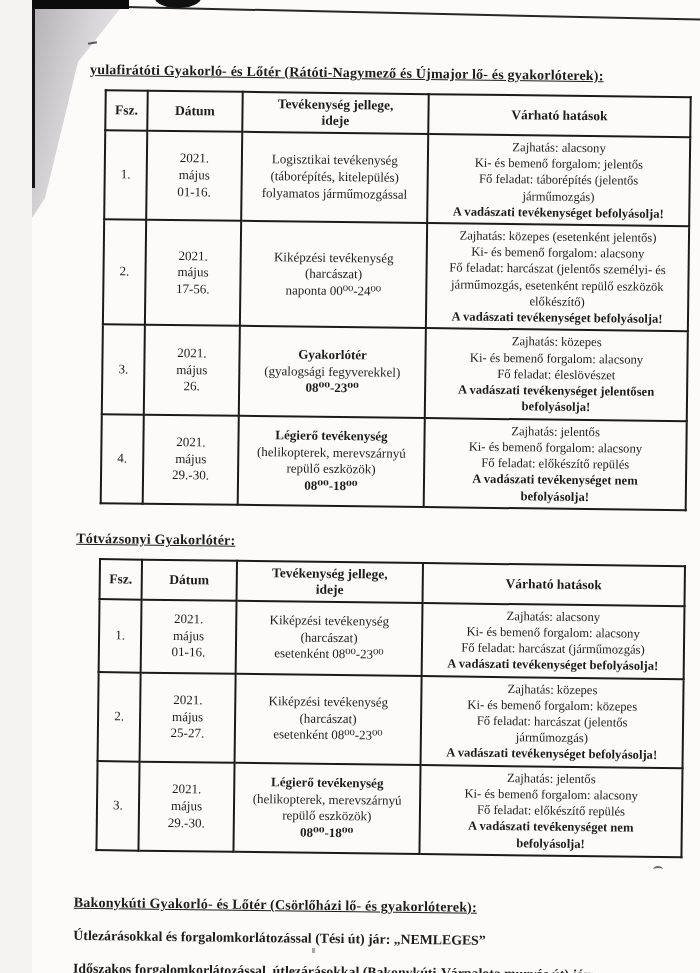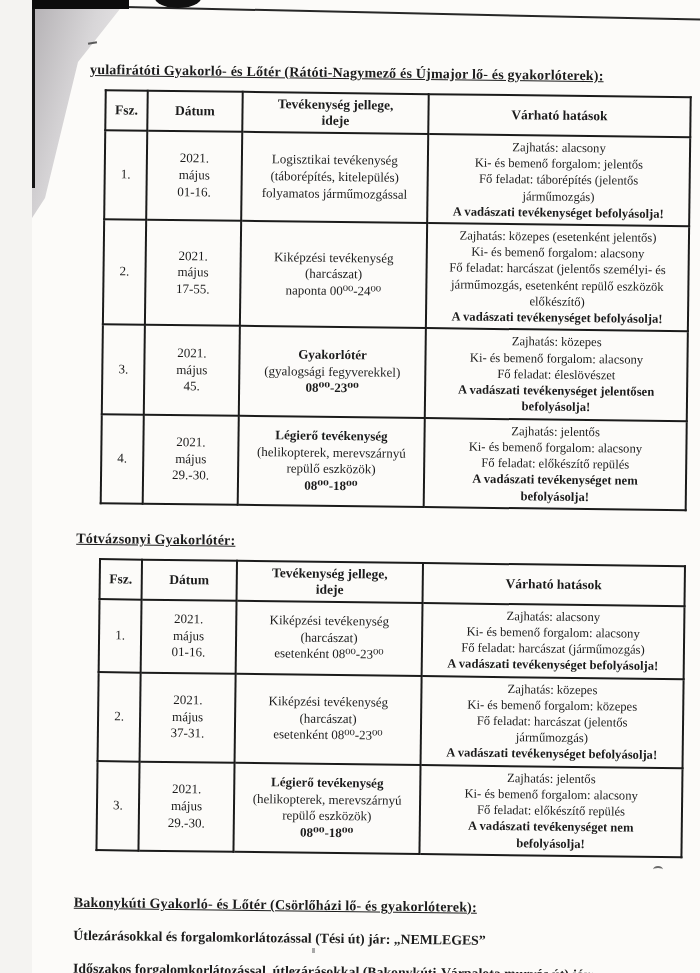--- a/index.html
+++ b/index.html
@@ -120,21 +120,21 @@
               <div class="ln"><span class="b">A vadászati tevékenységet befolyásolja!</span></div>
             </td>
           </tr>
           <tr>
             <td class="fsz-cell">
               <div class="ln"><span>2.</span></div>
             </td>
             <td class="datum-cell">
               <div class="ln"><span>2021.</span></div>
               <div class="ln"><span>május</span></div>
-              <div class="ln"><span>17-55.</span></div>
+              <div class="ln"><span>17-56.</span></div>
             </td>
             <td class="activity-cell">
               <div class="ln"><span>Kiképzési tevékenység</span></div>
               <div class="ln"><span>(harcászat)</span></div>
               <div class="ln"><span>naponta 00⁰⁰-24⁰⁰</span></div>
             </td>
             <td class="effects-cell">
               <div class="ln"><span>Zajhatás: közepes (esetenként jelentős)</span></div>
               <div class="ln"><span>Ki- és bemenő forgalom: alacsony</span></div>
               <div class="ln"><span>Fő feladat: harcászat (jelentős személyi- és</span></div>
@@ -143,21 +143,21 @@
               <div class="ln"><span class="b">A vadászati tevékenységet befolyásolja!</span></div>
             </td>
           </tr>
           <tr>
             <td class="fsz-cell">
               <div class="ln"><span>3.</span></div>
             </td>
             <td class="datum-cell">
               <div class="ln"><span>2021.</span></div>
               <div class="ln"><span>május</span></div>
-              <div class="ln"><span>45.</span></div>
+              <div class="ln"><span>26.</span></div>
             </td>
             <td class="activity-cell">
               <div class="ln"><span class="b">Gyakorlótér</span></div>
               <div class="ln"><span>(gyalogsági fegyverekkel)</span></div>
               <div class="ln"><span class="b">08⁰⁰-23⁰⁰</span></div>
             </td>
             <td class="effects-cell">
               <div class="ln"><span>Zajhatás: közepes</span></div>
               <div class="ln"><span>Ki- és bemenő forgalom: alacsony</span></div>
               <div class="ln"><span>Fő feladat: éleslövészet</span></div>
@@ -231,21 +231,21 @@
               <div class="ln"><span class="b">A vadászati tevékenységet befolyásolja!</span></div>
             </td>
           </tr>
           <tr>
             <td class="fsz-cell">
               <div class="ln"><span>2.</span></div>
             </td>
             <td class="datum-cell">
               <div class="ln"><span>2021.</span></div>
               <div class="ln"><span>május</span></div>
-              <div class="ln"><span>37-31.</span></div>
+              <div class="ln"><span>25-27.</span></div>
             </td>
             <td class="activity-cell">
               <div class="ln"><span>Kiképzési tevékenység</span></div>
               <div class="ln"><span>(harcászat)</span></div>
               <div class="ln"><span>esetenként 08⁰⁰-23⁰⁰</span></div>
             </td>
             <td class="effects-cell">
               <div class="ln"><span>Zajhatás: közepes</span></div>
               <div class="ln"><span>Ki- és bemenő forgalom: közepes</span></div>
               <div class="ln"><span>Fő feladat: harcászat (jelentős</span></div>

